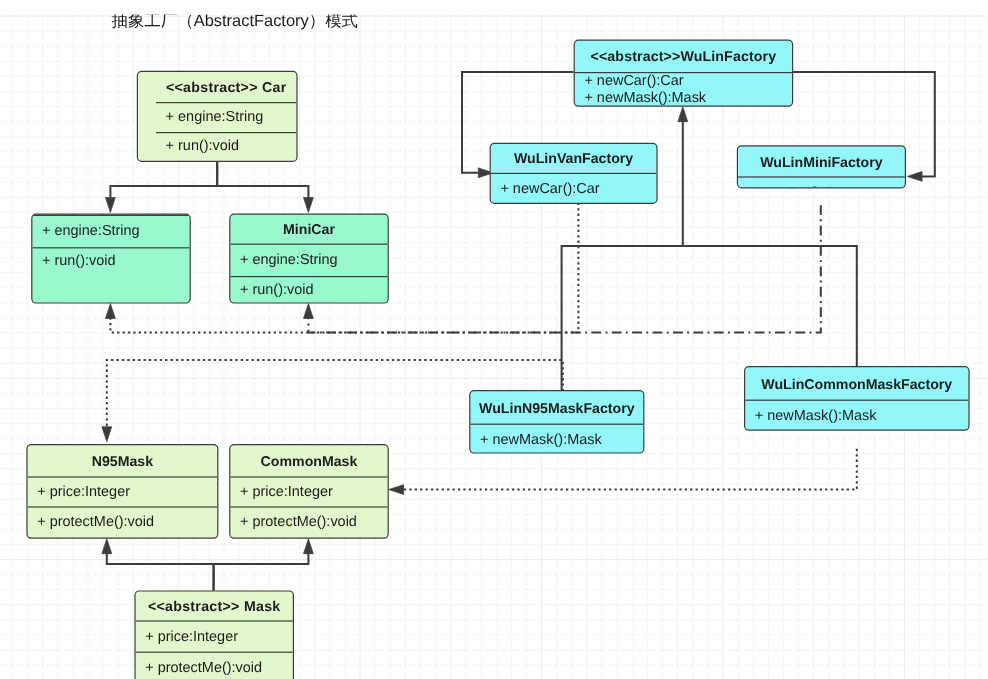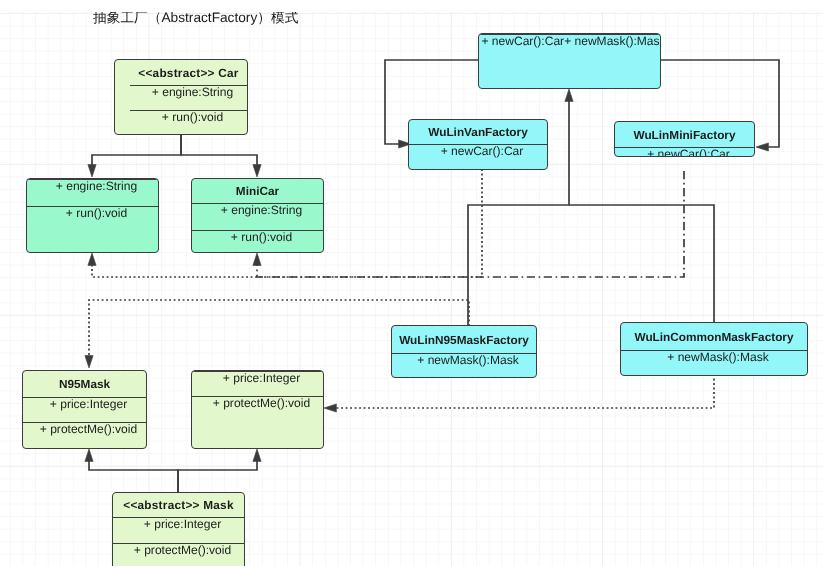--- a/index.html
+++ b/index.html
@@ -9,21 +9,21 @@
        -webkit-font-smoothing:antialiased;text-rendering:geometricPrecision;}
   #canvas{position:relative;width:823px;height:566px;background:#ffffff;overflow:hidden;margin-top:12px;}
   #grid,#connector-layer{position:absolute;left:0;top:0;width:823px;height:566px;
        pointer-events:none;}
   #boxes{position:absolute;left:0;top:0;width:823px;height:566px;}
   .uml-box{position:absolute;box-sizing:border-box;border:1.9px solid #3c3c3c;
            border-radius:4px;overflow:hidden;background:#fff;}
   .uml-title{display:flex;align-items:center;justify-content:center;
              font-weight:bold;color:#1b1b1b;white-space:nowrap;box-sizing:border-box;
              font-size:11.8px;letter-spacing:0px;}
-  .uml-compart{display:flex;flex-direction:row;justify-content:center;
+  .uml-compart{display:flex;flex-direction:column;justify-content:center;
            box-sizing:border-box;padding-left:8px;color:#1b1b1b;
            border-top:1.9px solid #3c3c3c;font-size:12.05px;}
   .uml-compart .uml-line{display:block;white-space:nowrap;line-height:13.2px;}
   #page-title{position:absolute;color:#1a1a1a;white-space:nowrap;font-size:15px;}
   #bottom-edge{position:absolute;left:0;width:823px;}
 </style>
 </head>
 <body>
 
 <div id="canvas">
@@ -209,47 +209,49 @@
       </div>
       <div class="uml-box" style="left: 191px; top: 166px; width: 133px; height: 75px; background: rgb(154, 248, 205); border-color: rgb(60, 60, 60);">
         <div class="uml-title" style="height: 24px;">MiniCar</div>
         <div class="uml-compart" style="height: 27px; border-top-color: rgb(60, 60, 60);">
           <span class="uml-line">+ engine:String</span>
         </div>
         <div class="uml-compart" style="height: 22px; border-top-color: rgb(60, 60, 60);">
           <span class="uml-line">+ run():void</span>
         </div>
       </div>
-      <div class="uml-box" style="left: 22px; top: 358px; width: 125px; height: 79px; background: rgb(226, 248, 204); border-color: rgb(60, 60, 60);">
+      <div class="uml-box" style="left: 22px; top: 358px; width: 160px; height: 79px; background: rgb(226, 248, 204); border-color: rgb(60, 60, 60);">
         <div class="uml-title" style="height: 26px;">N95Mask</div>
         <div class="uml-compart" style="height: 25px; border-top-color: rgb(60, 60, 60);">
           <span class="uml-line">+ price:Integer</span>
         </div>
         <div class="uml-compart" style="height: 25px; border-top-color: rgb(60, 60, 60);">
           <span class="uml-line">+ protectMe():void</span>
         </div>
       </div>
       <div class="uml-box" style="left: 191px; top: 358px; width: 133px; height: 79px; background: rgb(226, 248, 204); border-color: rgb(60, 60, 60);">
+        <div class="uml-title" style="height: 26px;">CommonMask</div>
         <div class="uml-compart" style="height: 25px; border-top-color: rgb(60, 60, 60);">
           <span class="uml-line">+ price:Integer</span>
         </div>
         <div class="uml-compart" style="height: 25px; border-top-color: rgb(60, 60, 60);">
           <span class="uml-line">+ protectMe():void</span>
         </div>
       </div>
       <div class="uml-box" style="left: 112px; top: 480px; width: 133px; height: 78px; background: rgb(226, 248, 204); border-color: rgb(60, 60, 60);">
         <div class="uml-title" style="height: 24px; letter-spacing: 0.25px;">&lt;&lt;abstract&gt;&gt; Mask</div>
         <div class="uml-compart" style="height: 26px; border-top-color: rgb(60, 60, 60);">
           <span class="uml-line">+ price:Integer</span>
         </div>
         <div class="uml-compart" style="height: 26px; border-top-color: rgb(60, 60, 60);">
           <span class="uml-line">+ protectMe():void</span>
         </div>
       </div>
       <div class="uml-box" style="left: 478px; top: 21px; width: 183px; height: 56px; background: rgb(147, 247, 249); border-color: rgb(60, 60, 60);">
+        <div class="uml-title" style="height: 26px; letter-spacing: 0.12px;">&lt;&lt;abstract&gt;&gt;WuLinFactory</div>
         <div class="uml-compart" style="height: 28px; border-top-color: rgb(60, 60, 60);">
           <span class="uml-line">+ newCar():Car</span>
           <span class="uml-line">+ newMask():Mask</span>
         </div>
       </div>
       <div class="uml-box" style="left: 408px; top: 107px; width: 140px; height: 51px; background: rgb(147, 247, 249); border-color: rgb(60, 60, 60);">
         <div class="uml-title" style="height: 24px;">WuLinVanFactory</div>
         <div class="uml-compart" style="height: 27px; border-top-color: rgb(60, 60, 60);">
           <span class="uml-line">+ newCar():Car</span>
         </div>
@@ -259,21 +261,21 @@
         <div class="uml-compart" style="height: 27px; border-top-color: rgb(60, 60, 60);">
           <span class="uml-line">+ newCar():Car</span>
         </div>
       </div>
       <div class="uml-box" style="left: 391px; top: 313px; width: 146px; height: 53px; background: rgb(147, 247, 249); border-color: rgb(60, 60, 60);">
         <div class="uml-title" style="height: 27px;">WuLinN95MaskFactory</div>
         <div class="uml-compart" style="height: 26px; border-top-color: rgb(60, 60, 60);">
           <span class="uml-line">+ newMask():Mask</span>
         </div>
       </div>
-      <div class="uml-box" style="left: 620px; top: 310px; width: 188px; height: 54px; background: rgb(147, 247, 249); border-color: rgb(60, 60, 60);">
+      <div class="uml-box" style="left: 620px; top: 293px; width: 188px; height: 54px; background: rgb(147, 247, 249); border-color: rgb(60, 60, 60);">
         <div class="uml-title" style="height: 27px;">WuLinCommonMaskFactory</div>
         <div class="uml-compart" style="height: 26px; border-top-color: rgb(60, 60, 60);">
           <span class="uml-line">+ newMask():Mask</span>
         </div>
       </div>
     </div>
   <div id="bottom-edge" style="top: 564px; height: 2px; background: rgb(26, 26, 26);"></div>
 </div>
 
 </body></html>

